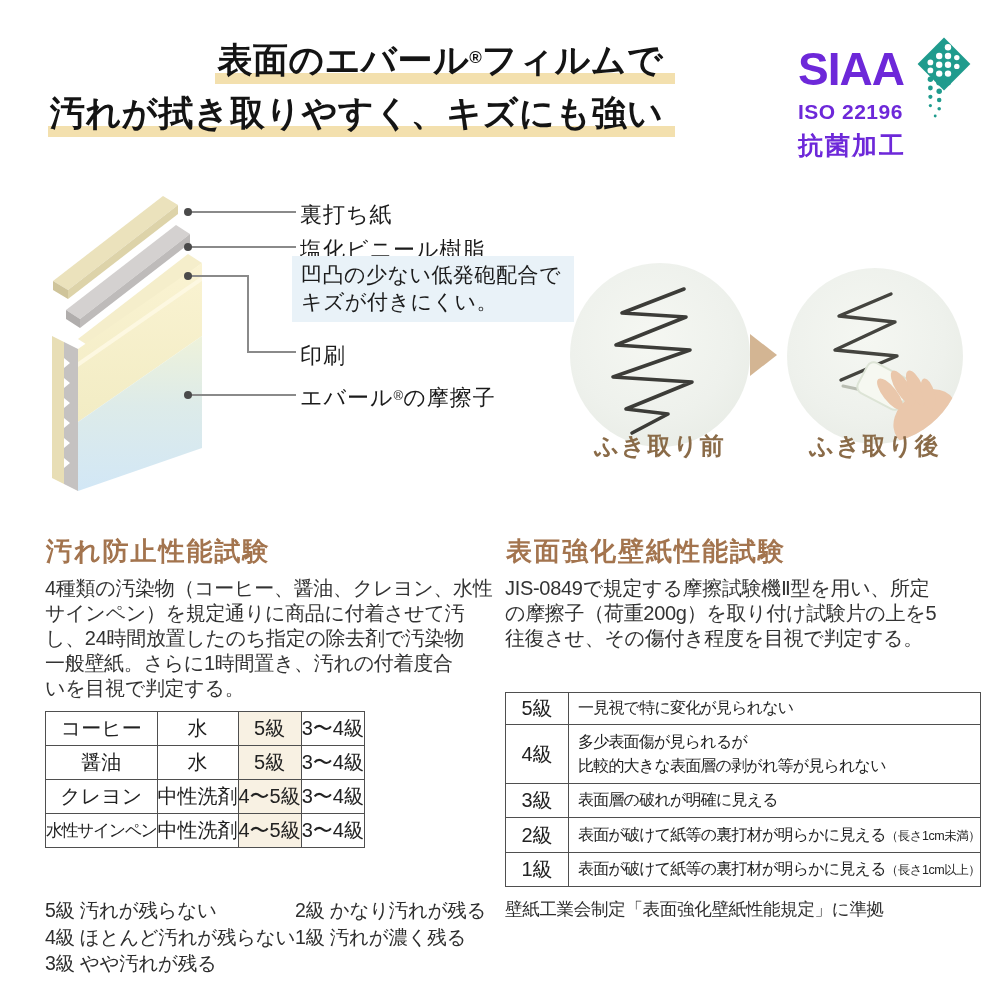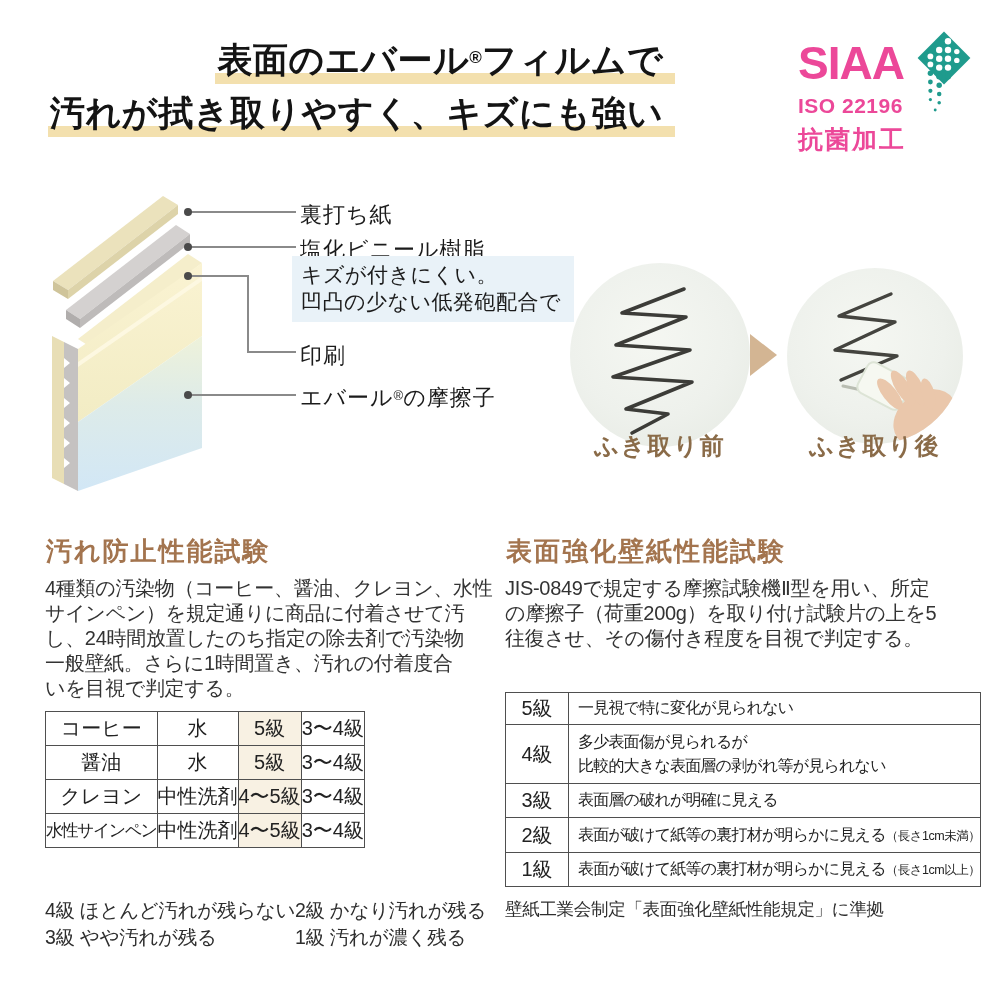--- a/index.html
+++ b/index.html
@@ -7,21 +7,21 @@
     width:1000px;height:1000px;background:#ffffff;position:relative;overflow:hidden;
     font-family:"Liberation Sans","DejaVu Sans",sans-serif;color:#222;
   }
   .abs{position:absolute;}
   
   #headline{left:48px;top:42px;font-weight:bold;color:#141414;font-size:35px;line-height:1;letter-spacing:0.5px;text-align:right;}
   .hl-line{display:inline-block;padding:0 12px 7px 2px;margin-bottom:11px;
     background:linear-gradient(#f3e0ae,#f3e0ae) left bottom/100% 11px no-repeat;}
   .reg{font-size:17px;vertical-align:9px;letter-spacing:0;}
   
-  #siaa{left:798px;top:40px;width:190px;color:#ec4899;}
+  #siaa{left:798px;top:46px;width:190px;color:#6d28d9;}
   .siaa-brand{font-size:46px;font-weight:bold;letter-spacing:-1px;line-height:1;}
   .siaa-iso{font-size:21px;font-weight:bold;margin-top:8px;letter-spacing:0.5px;}
   .siaa-kanji{font-size:25px;font-weight:bold;margin-top:5px;letter-spacing:2px;}
   
   .dlabel{font-size:22px;color:#1b1b1b;letter-spacing:1px;white-space:nowrap;}
   #note-box{left:292px;top:256px;width:264px;background:#e9f2f8;padding:5px 9px 7px 9px;
     font-size:21px;line-height:27px;color:#1b1b1b;letter-spacing:0.5px;}
   
   .circle{position:absolute;border-radius:50%;
     background:radial-gradient(circle at 45% 40%, #f5f7f2 0%, #eef1ec 55%, #e5e9e2 100%);}
@@ -144,22 +144,22 @@
     <circle cx="6" cy="14" r="4"></circle>
       <circle cx="6" cy="49" r="4"></circle>
     <circle cx="6" cy="78" r="4"></circle>
       <circle cx="6" cy="197" r="4"></circle>
   </g>
 </svg>
 
 <div class="abs dlabel" style="left:300px;top:200px;">裏打ち紙</div>
 <div class="abs dlabel" style="left:300px;top:235px;">塩化ビニール樹脂</div>
 <div class="abs" id="note-box">
+  <div>凹凸の少ない低発砲配合で</div>
   <div>キズが付きにくい。</div>
-  <div>凹凸の少ない低発砲配合で</div>
 </div>
 <div class="abs dlabel" style="left:300px;top:341px;">印刷</div>
 <div class="abs dlabel" style="left:300px;top:383px;"><span>エバール</span><span class="reg" style="font-size:13px;vertical-align:5px;">®</span><span>の摩擦子</span></div>
 
 <div class="circle" style="left:570px;top:263px;width:180px;height:184px;">
   <svg width="180" height="184" viewBox="0 0 180 184">
     <path d="M114,26 L52,50 L116,54 L46,82 L120,87 L43,114 L122,119 L56,146 L98,151 L62,170" fill="none" stroke="#3c3c38" stroke-width="3.6" stroke-linejoin="round" stroke-linecap="round"></path>
   </svg>
 </div>
 <div id="arrow" class="abs"></div>
@@ -222,20 +222,21 @@
     <td class="small-cell">水性サインペン</td>
     <td>中性洗剤</td>
     <td class="c-hl">4〜5級</td>
     <td>3〜4級</td>
   </tr>
 </tbody>
   </table>
 
 <div class="abs" style="left:45px;top:897px;display:flex;">
   <div class="legend" style="width:250px;">
+    <div>5級 汚れが残らない</div>
     <div>4級 ほとんど汚れが残らない</div>
     <div>3級 やや汚れが残る</div>
   </div>
   <div class="legend">
     <div>2級 かなり汚れが残る</div>
     <div>1級 汚れが濃く残る</div>
   </div>
 </div>
 
 <div class="abs sec-title" style="left:506px;top:534px;text-align:center;">表面強化壁紙性能試験</div>

